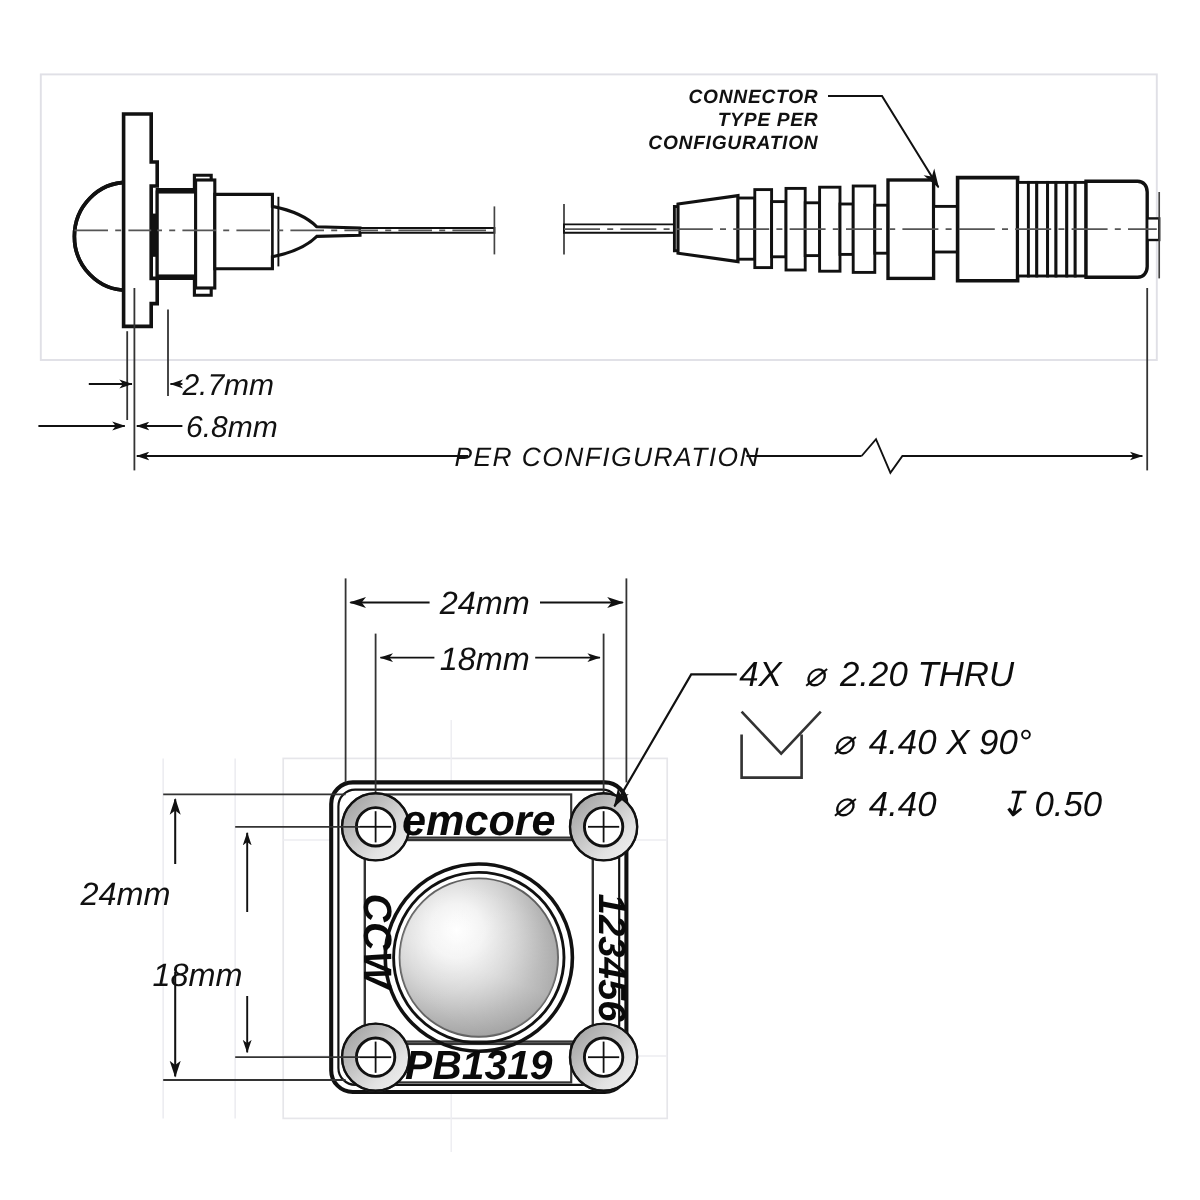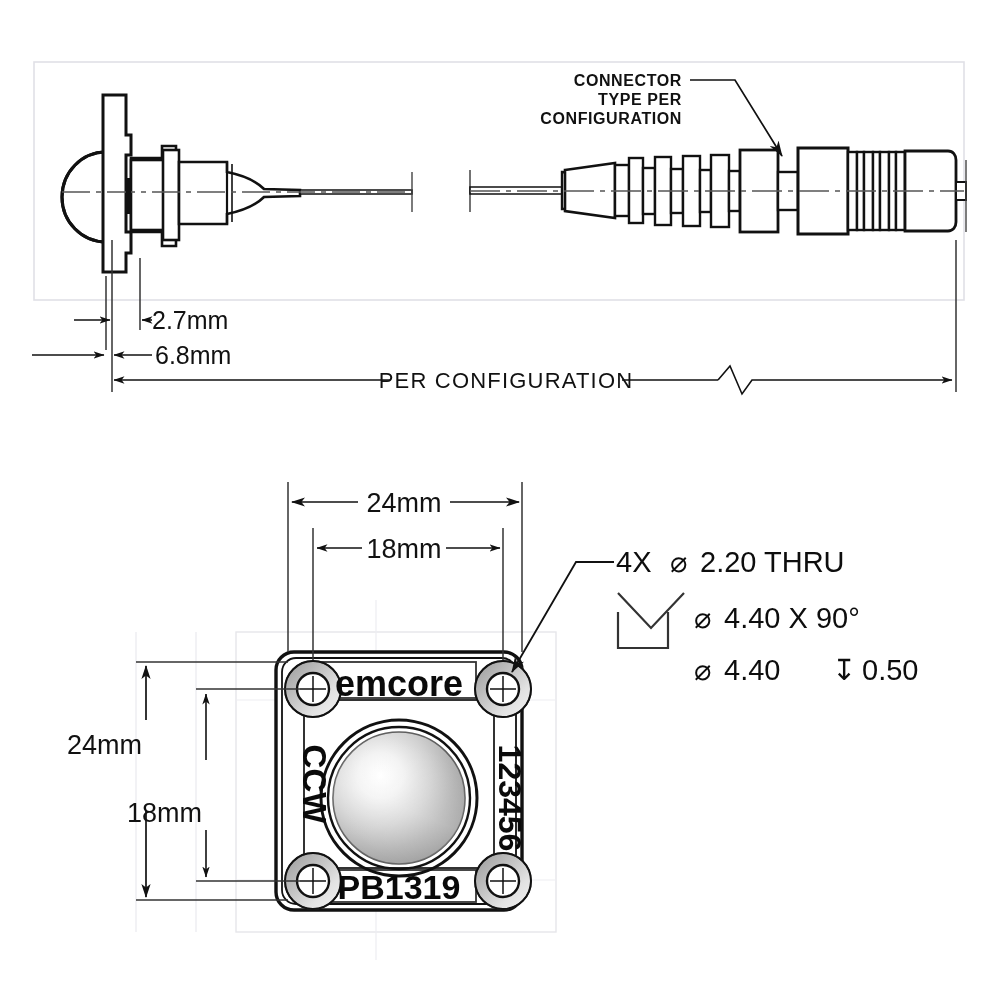--- a/index.html
+++ b/index.html
@@ -12,20 +12,21 @@
     height: 1000px;
     position: relative;
     overflow: hidden;
     font-family: "Liberation Sans", sans-serif;
   }
   #stage {
     position: absolute;
     left: 0; top: 0;
     width: 844px;
     height: 1000px;
+    font-style: italic;
   }
   svg.drawing {
     position: absolute;
     left: 0; top: 0;
     width: 1000px;
     height: 1000px;
     display: block;
   }
   .dimtext {
     font-family: "Liberation Sans", sans-serif;

